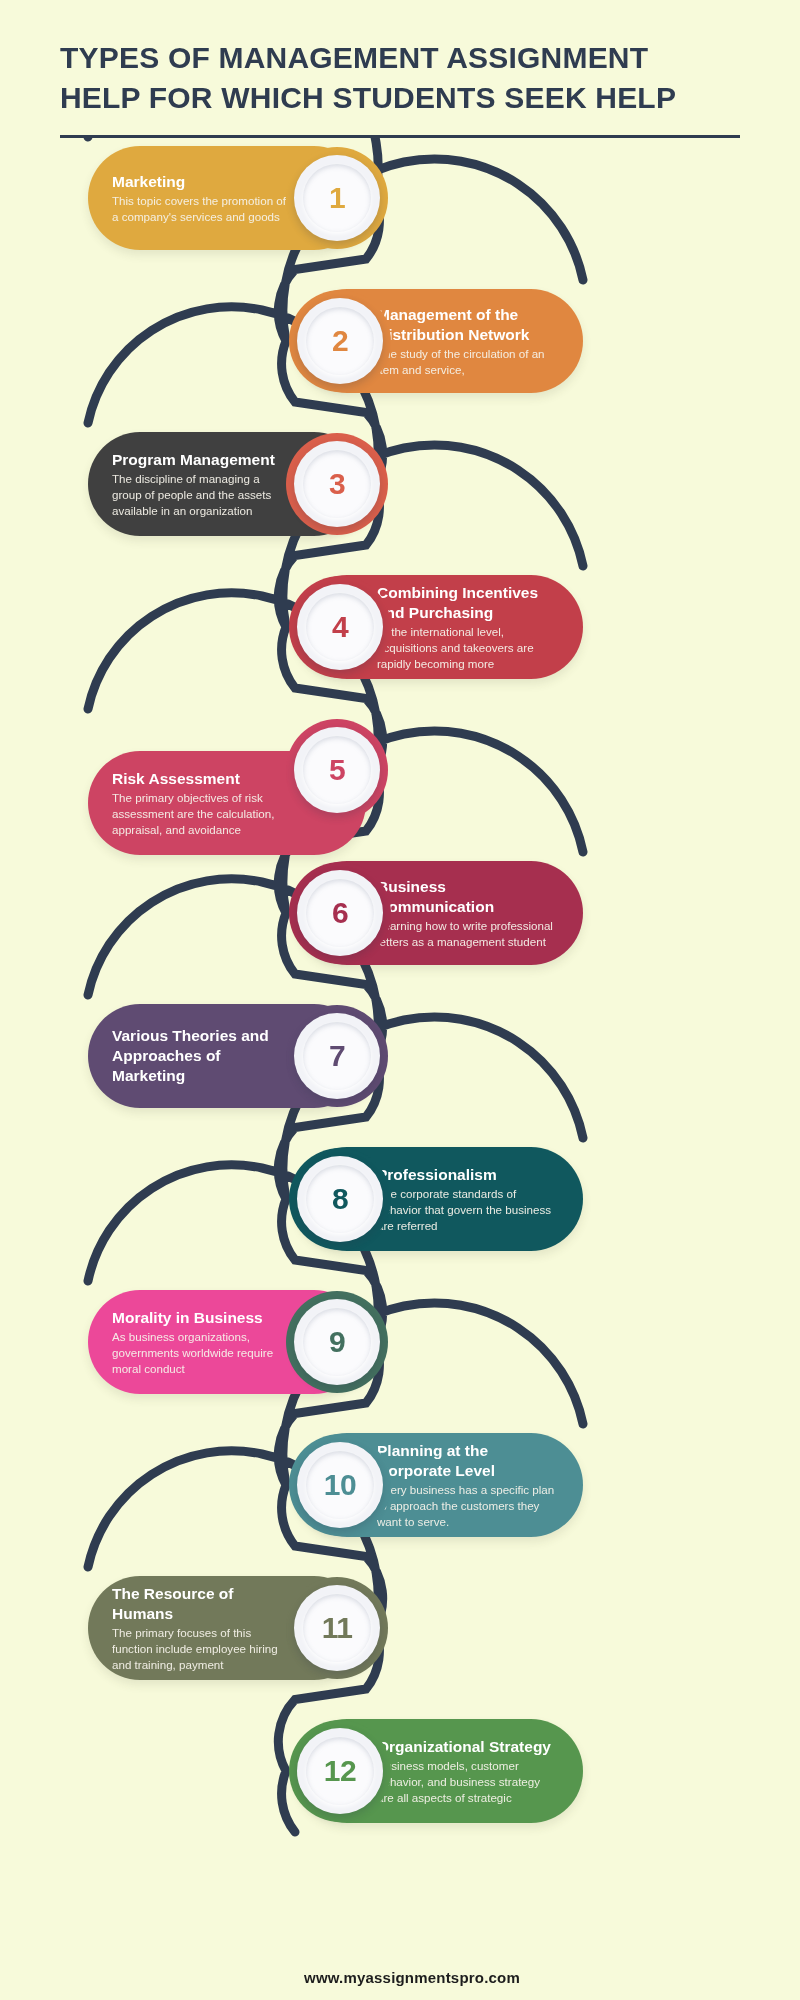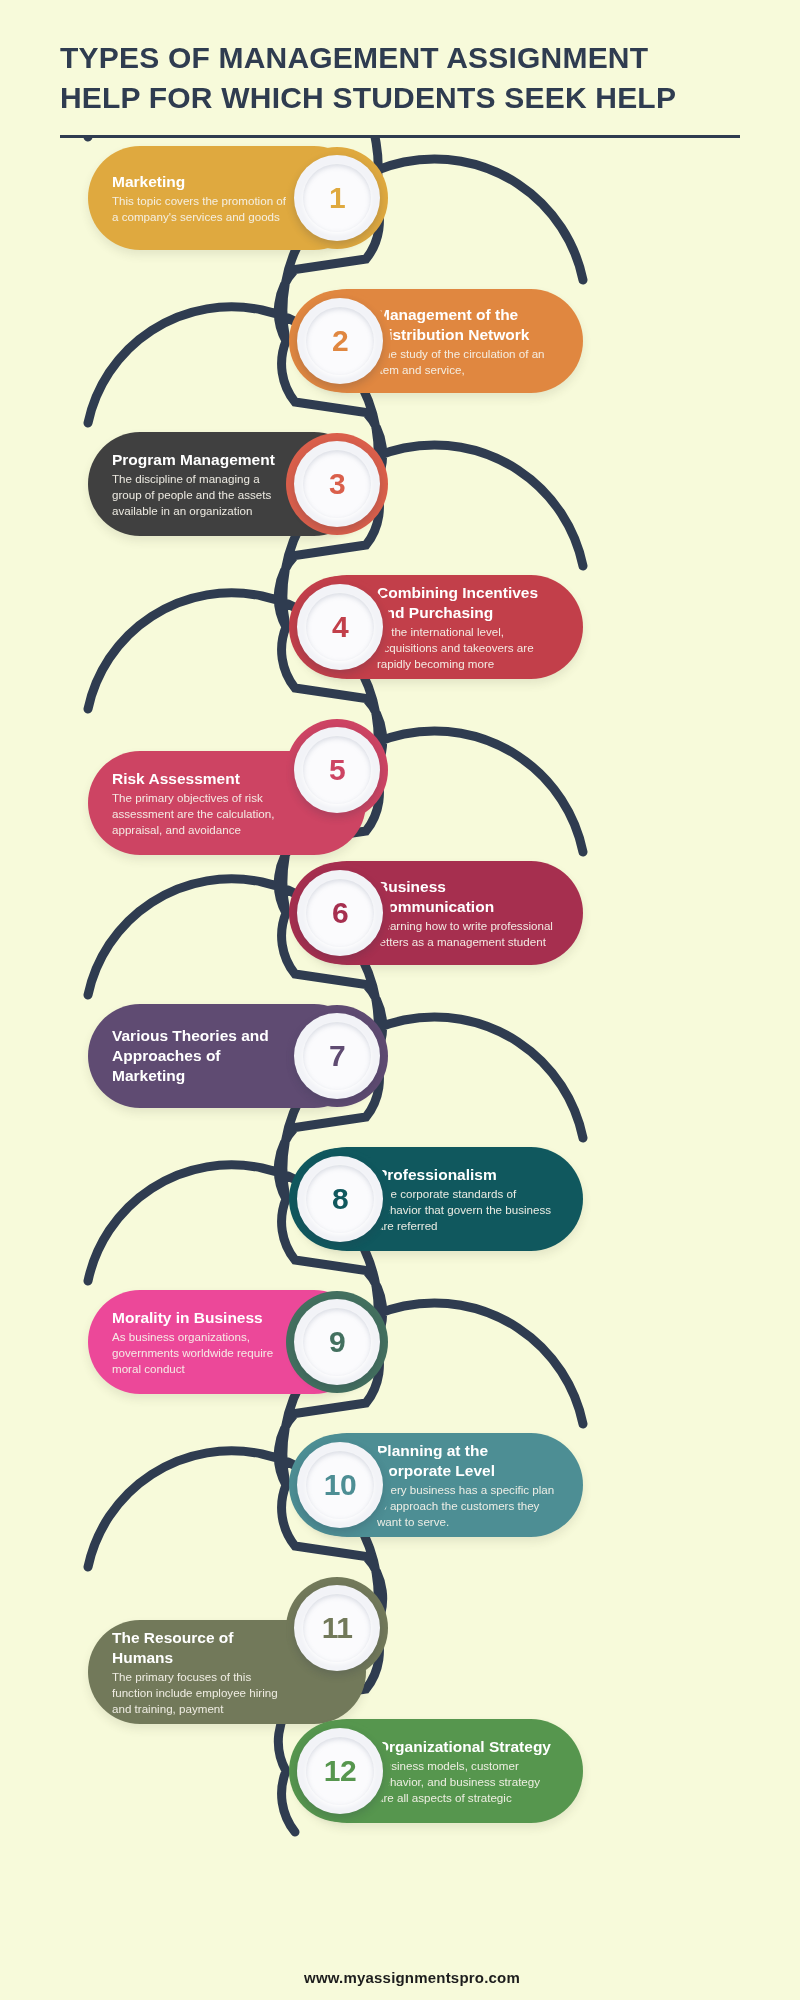--- a/index.html
+++ b/index.html
@@ -240,21 +240,21 @@
         <div class="card right" style="top: 1295px; background: rgb(77, 142, 148); z-index: 3;">
           <div class="card-text">
             <div class="card-title" style="white-space: normal;">Planning at the Corporate Level</div>
             <div class="card-desc">Every business has a specific plan to approach the customers they want to serve.</div>
           </div>
         </div>
         <div class="badge" style="left: 297px; top: 1304px;">
           <span class="badge-num" style="color: rgb(77, 142, 148);">10</span>
         </div>
         <div style="position: absolute; border-radius: 50%; z-index: 4; width: 102px; height: 102px; left: 286px; top: 1439px; background: rgb(114, 121, 90);"></div>
-        <div class="card left" style="top: 1482px; background: rgb(114, 121, 90); z-index: 3;">
+        <div class="card left" style="top: 1438px; background: rgb(114, 121, 90); z-index: 3;">
           <div class="card-text">
             <div class="card-title" style="white-space: normal;">The Resource of Humans</div>
             <div class="card-desc">The primary focuses of this function include employee hiring and training, payment</div>
           </div>
         </div>
         <div class="badge" style="left: 294px; top: 1447px; justify-content: center;">
           <span class="badge-num" style="color: rgb(114, 121, 90);">11</span>
         </div>
         <div style="position: absolute; border-radius: 50%; z-index: 4; width: 102px; height: 102px; left: 289px; top: 1582px; background: rgb(86, 150, 78);"></div>
         <div class="card right" style="top: 1581px; background: rgb(86, 150, 78); z-index: 3;">

